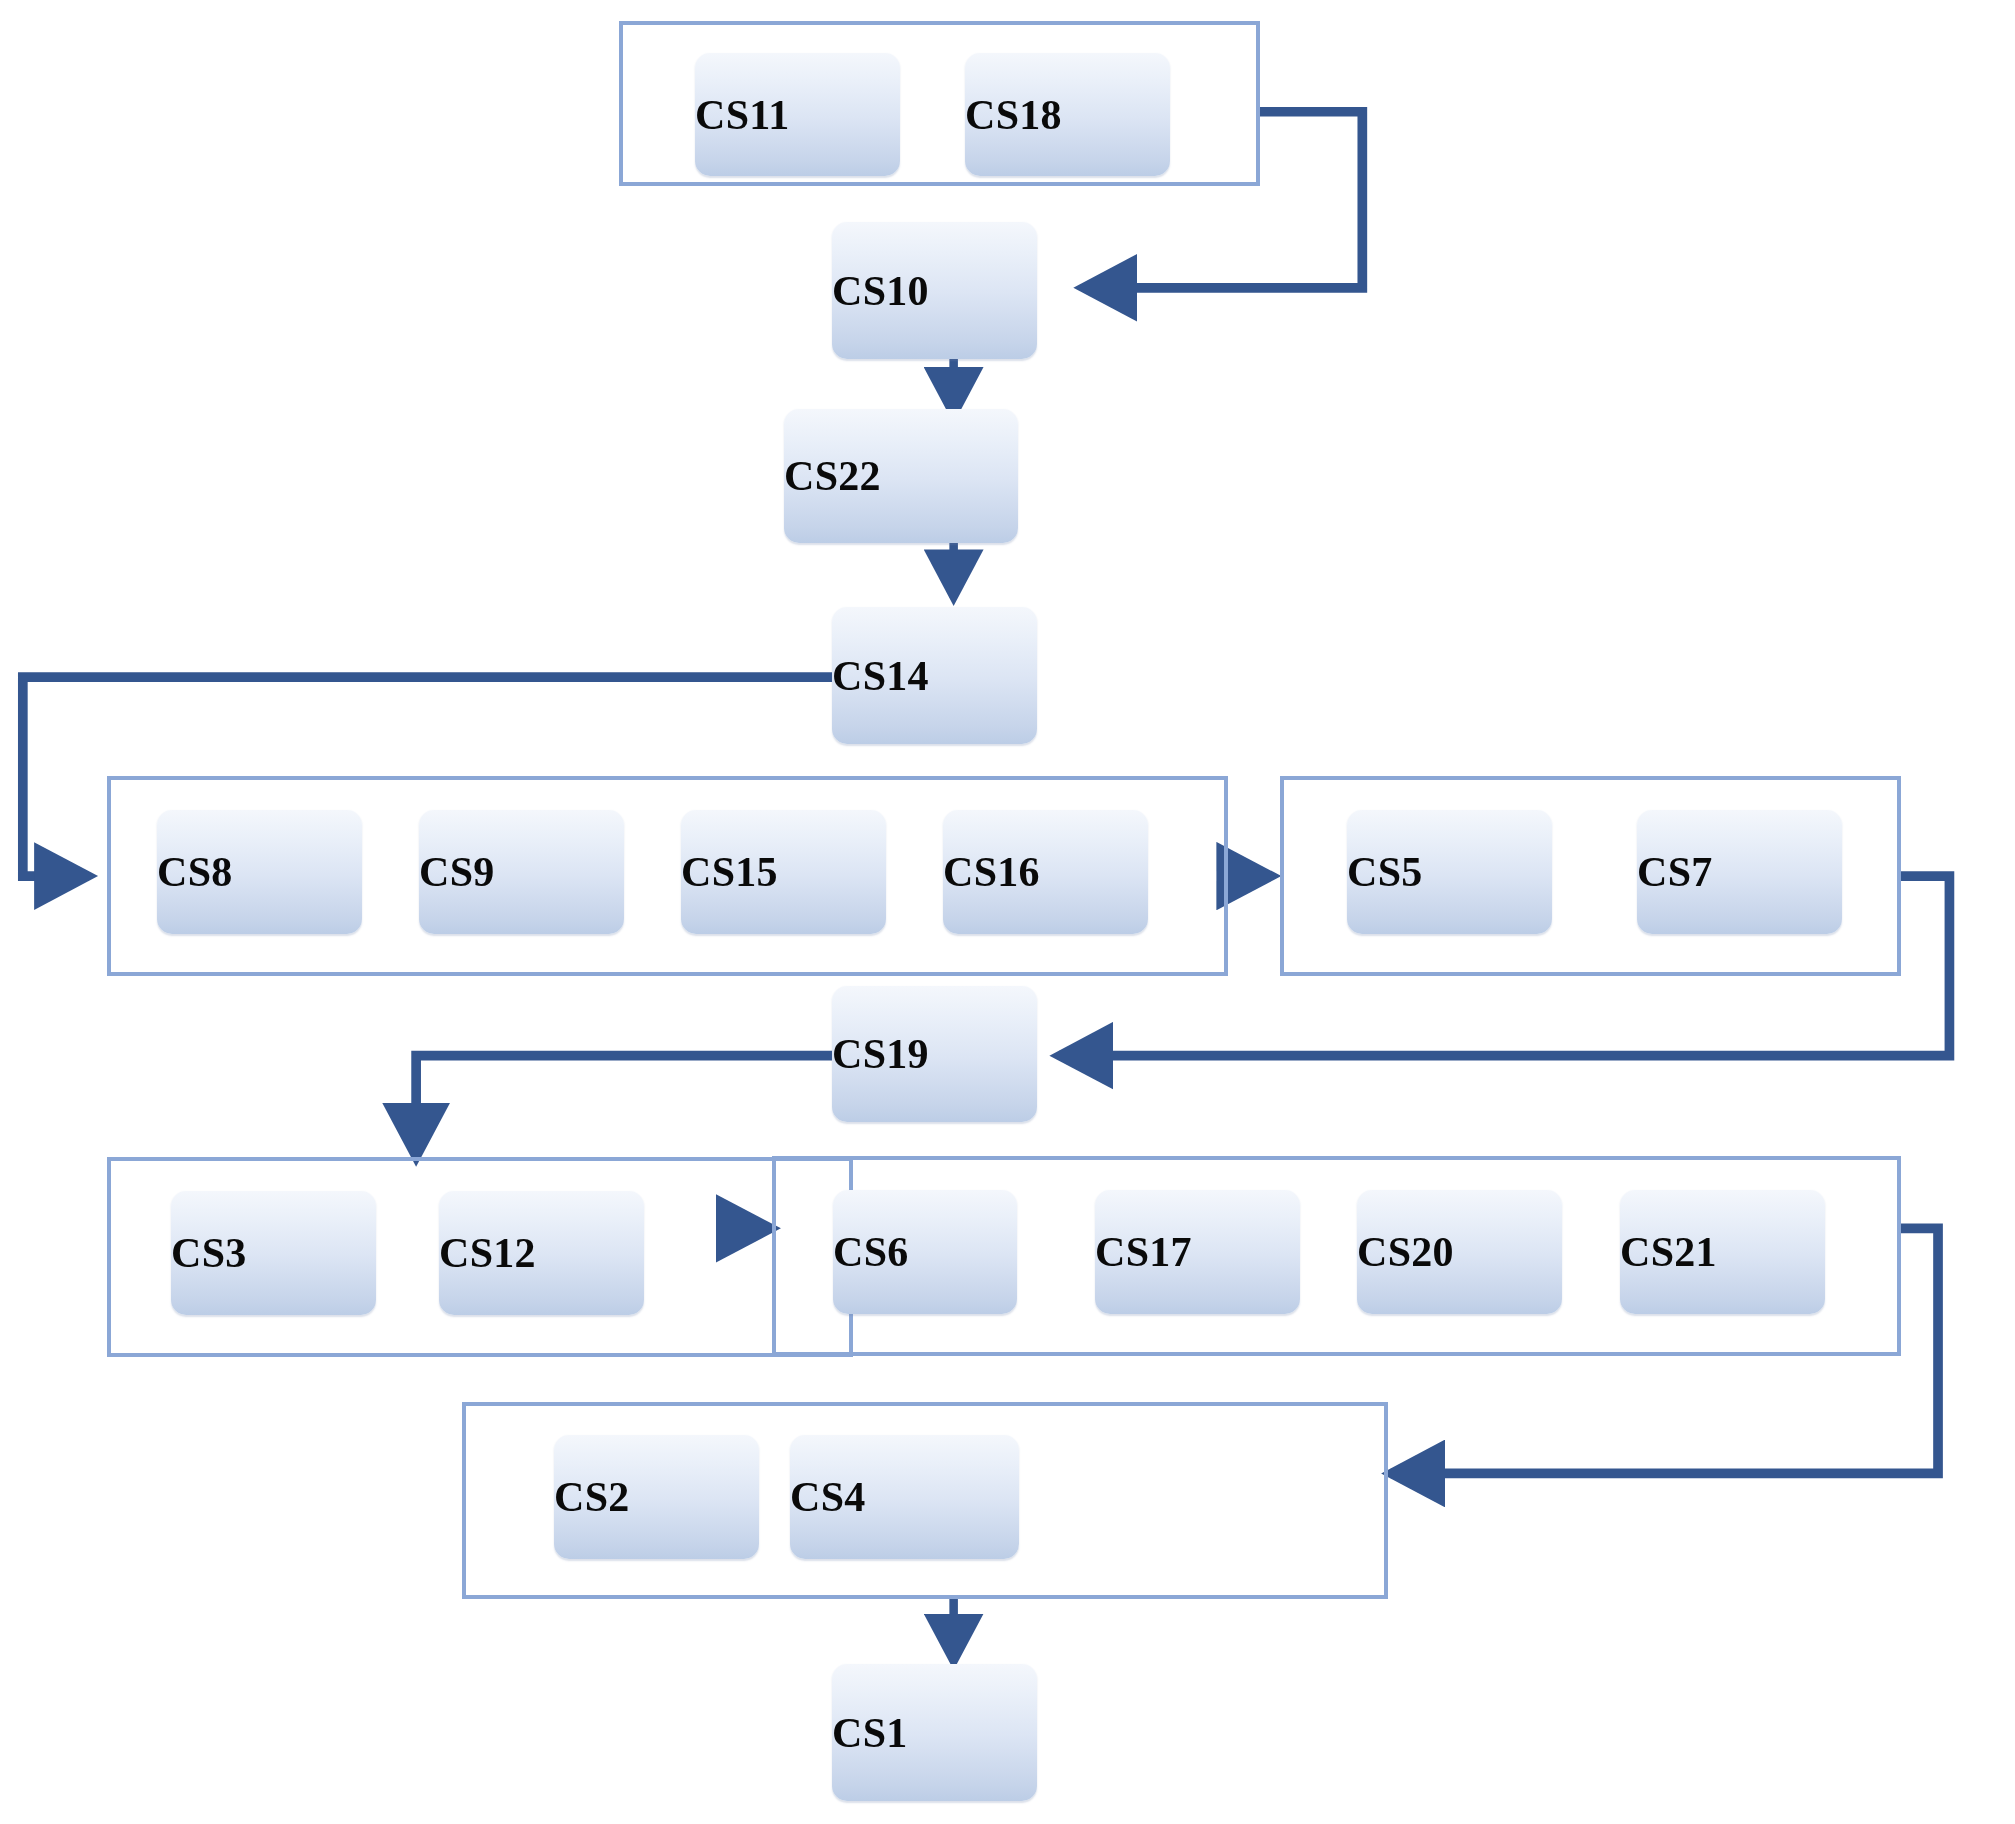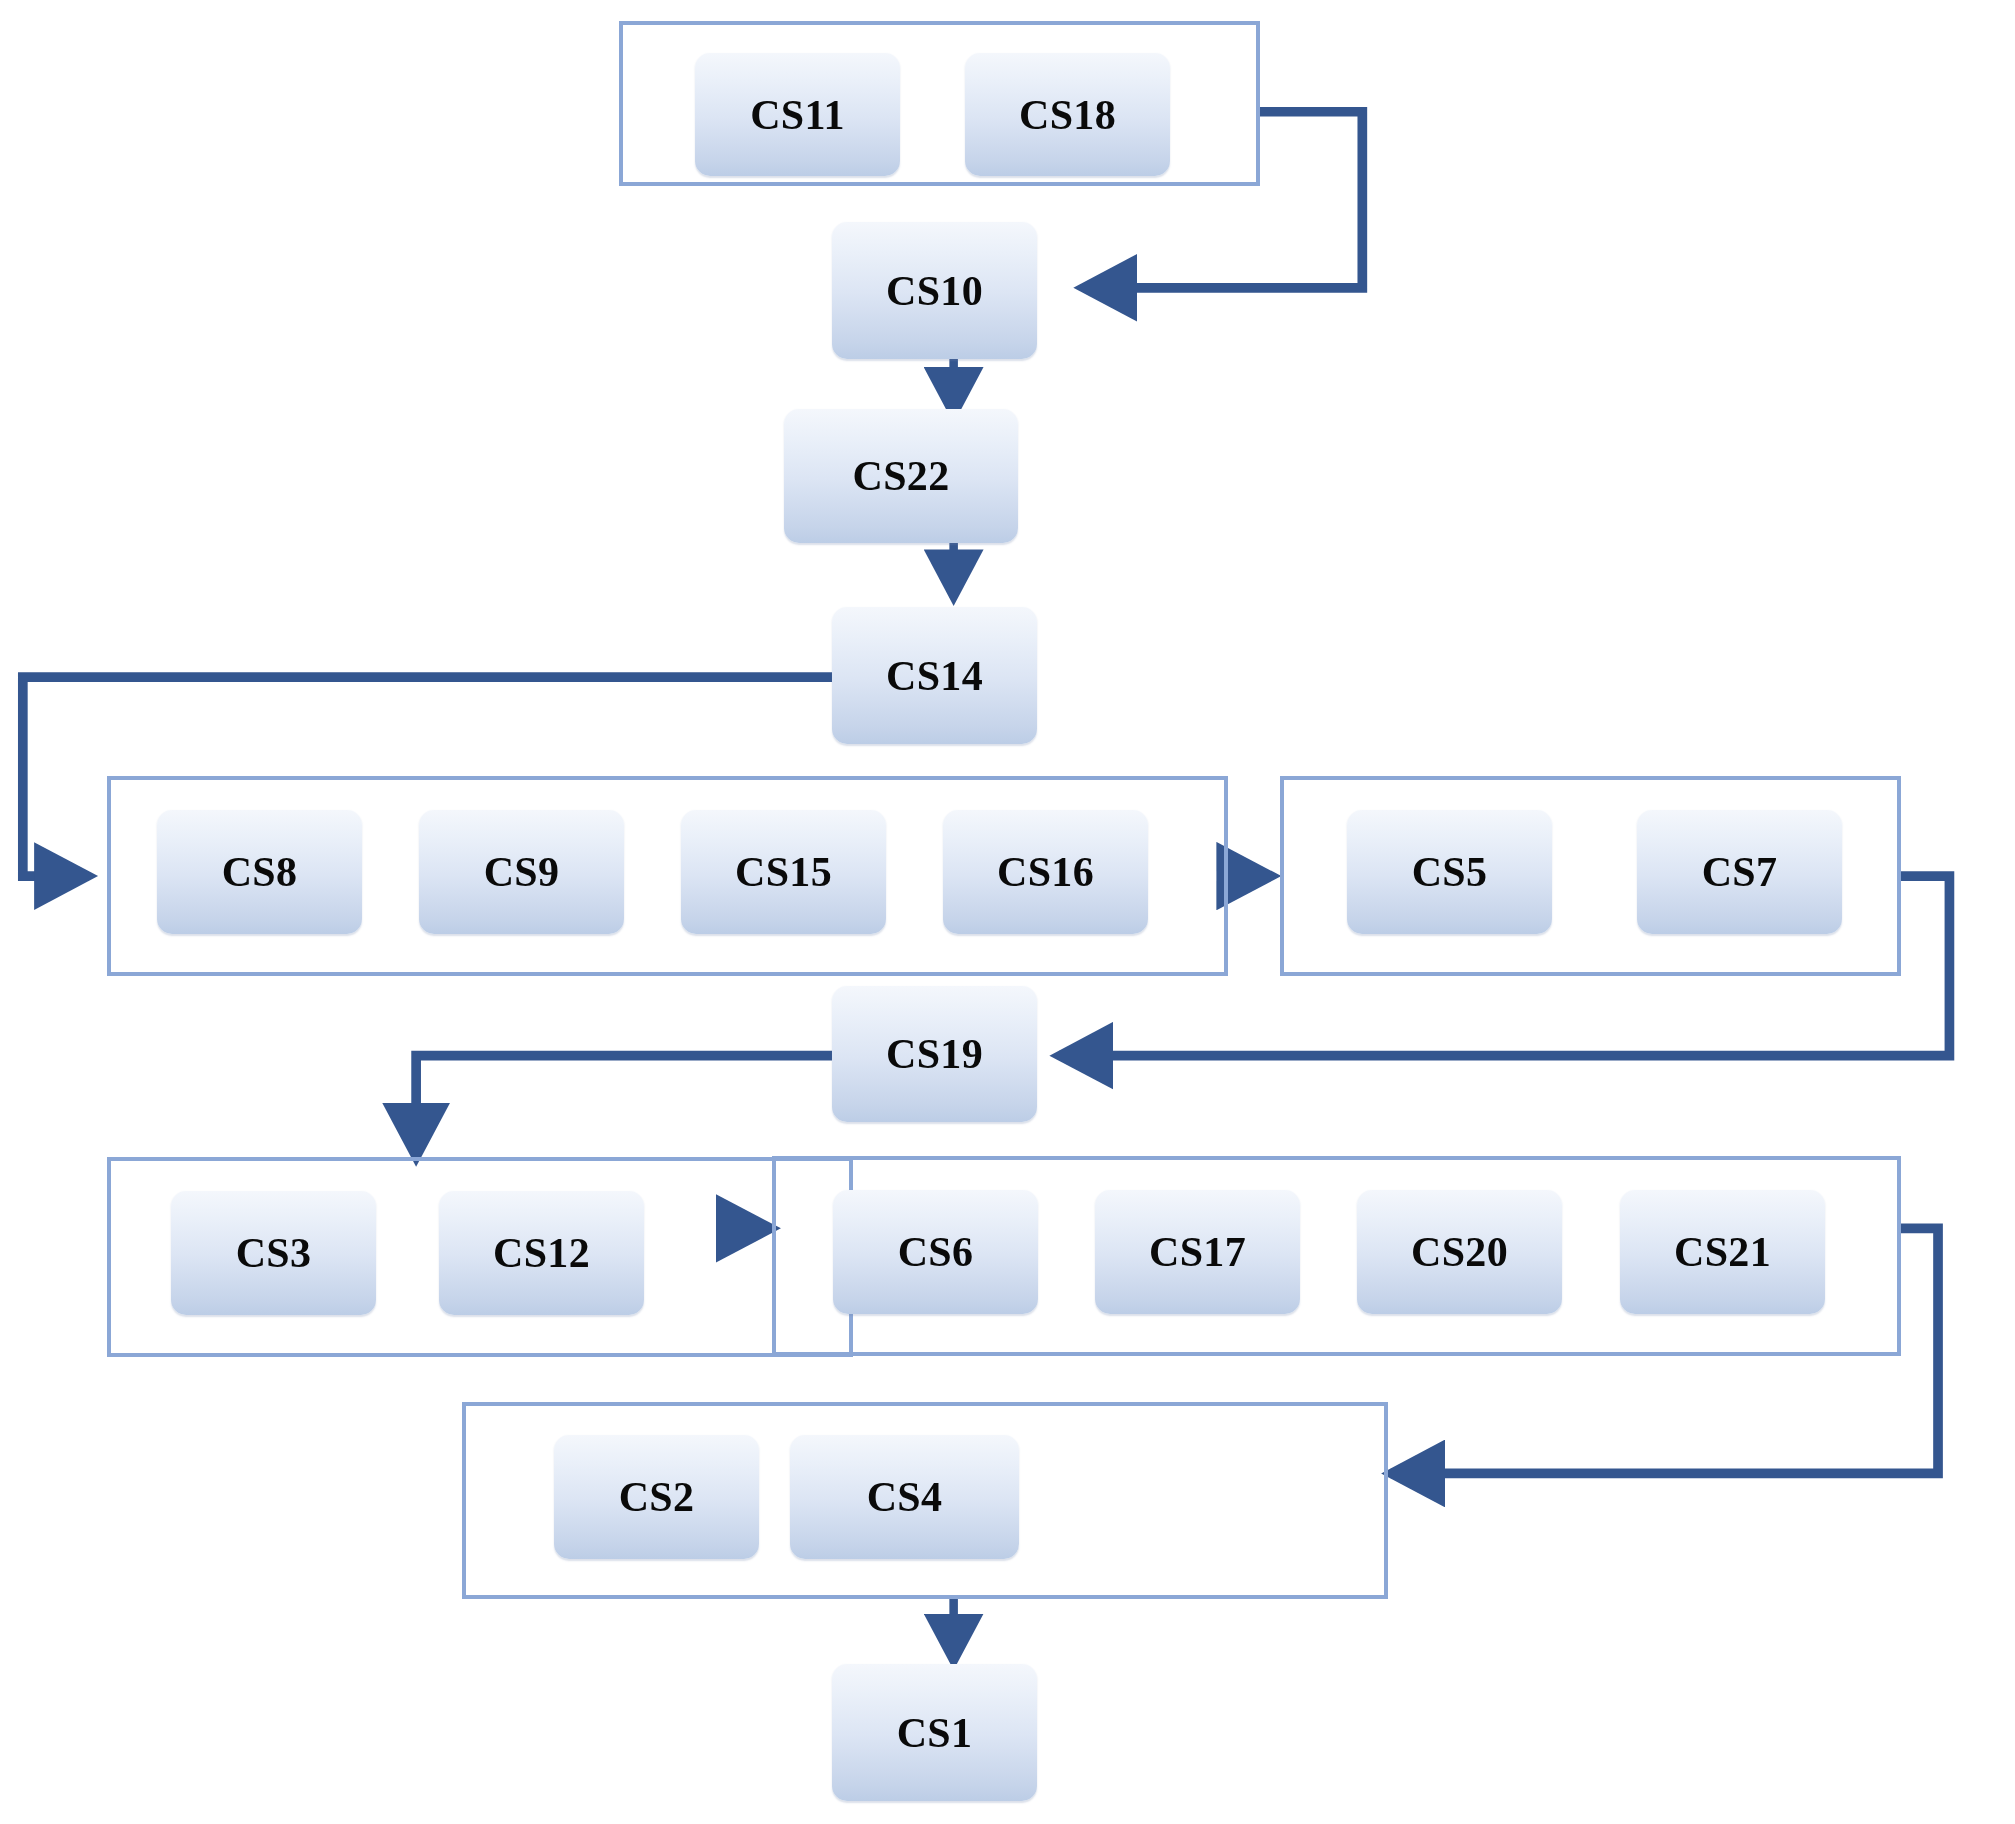--- a/index.html
+++ b/index.html
@@ -17,21 +17,21 @@
     border:4px solid #8ba7d6;
     background:transparent;
   }
   
   .node{
     position:absolute;
     box-sizing:border-box;
     border-radius:15px;
     background:linear-gradient(to bottom,#f4f7fc 0%,#eaf0f9 22%,#dce5f4 52%,#c6d4ea 88%,#bccdE6 100%);
     box-shadow:0 1.1px 1.7px rgba(110,130,170,.25);
-    display:flex;align-items:center;justify-content:center;
+    display:flex;align-items:center;justify-content:flex-start;
   }
   .node span{
     font-family:"Liberation Serif", serif;
     font-weight:bold;
     font-size:42px;
     color:#0a0a0a;
     letter-spacing:0.3px;
     line-height:1;
     white-space:nowrap;
   }
@@ -128,21 +128,21 @@
   <div class="group" style="left:107px;top:1157px;width:746px;height:200px;">
     <div class="node" style="left:60px;top:30px;width:205px;height:124px;">
       <span>CS3</span>
     </div>
     <div class="node" style="left:328px;top:30px;width:205px;height:124px;">
       <span>CS12</span>
     </div>
   </div>
 
   <div class="group" style="left:772px;top:1156px;width:1129px;height:200px;">
-    <div class="node" style="left:57px;top:30px;width:205px;height:124px;">
+    <div class="node" style="left:57px;top:30px;width:184px;height:124px;">
       <span>CS6</span>
     </div>
     <div class="node" style="left:319px;top:30px;width:205px;height:124px;">
       <span>CS17</span>
     </div>
     <div class="node" style="left:581px;top:30px;width:205px;height:124px;">
       <span>CS20</span>
     </div>
     <div class="node" style="left:844px;top:30px;width:205px;height:124px;">
       <span>CS21</span>

